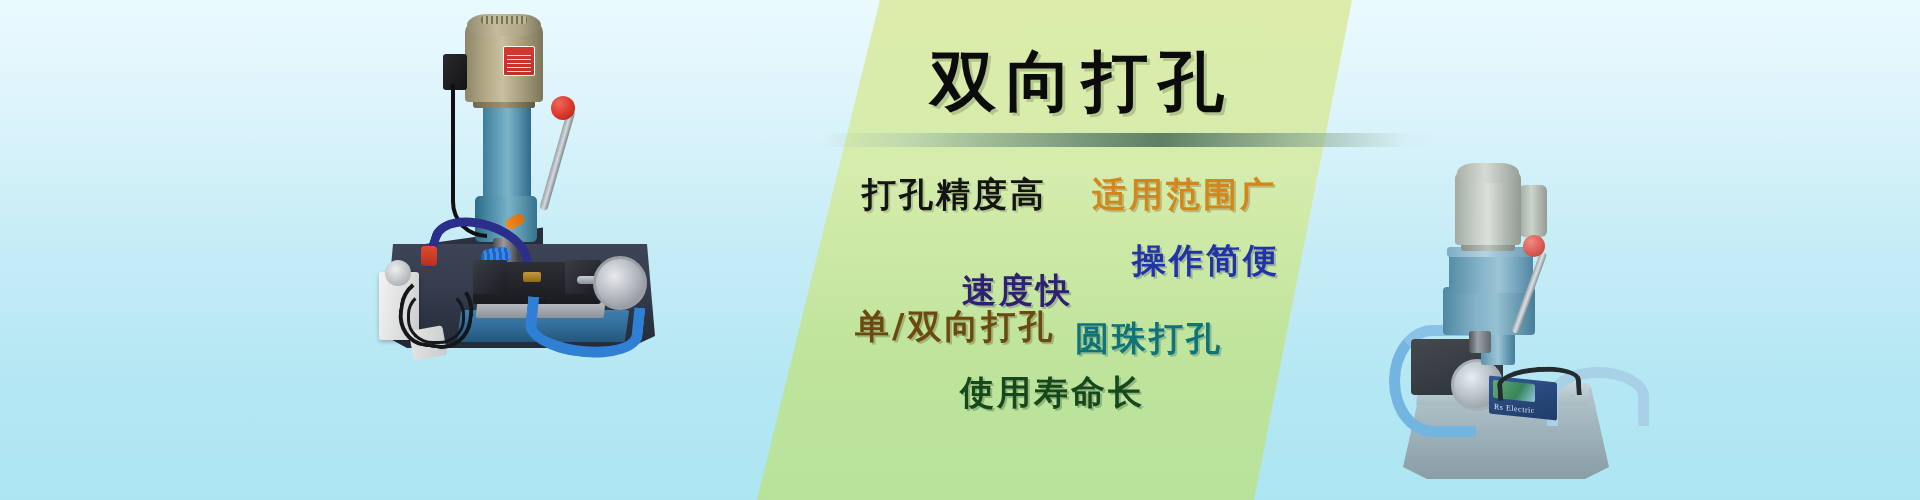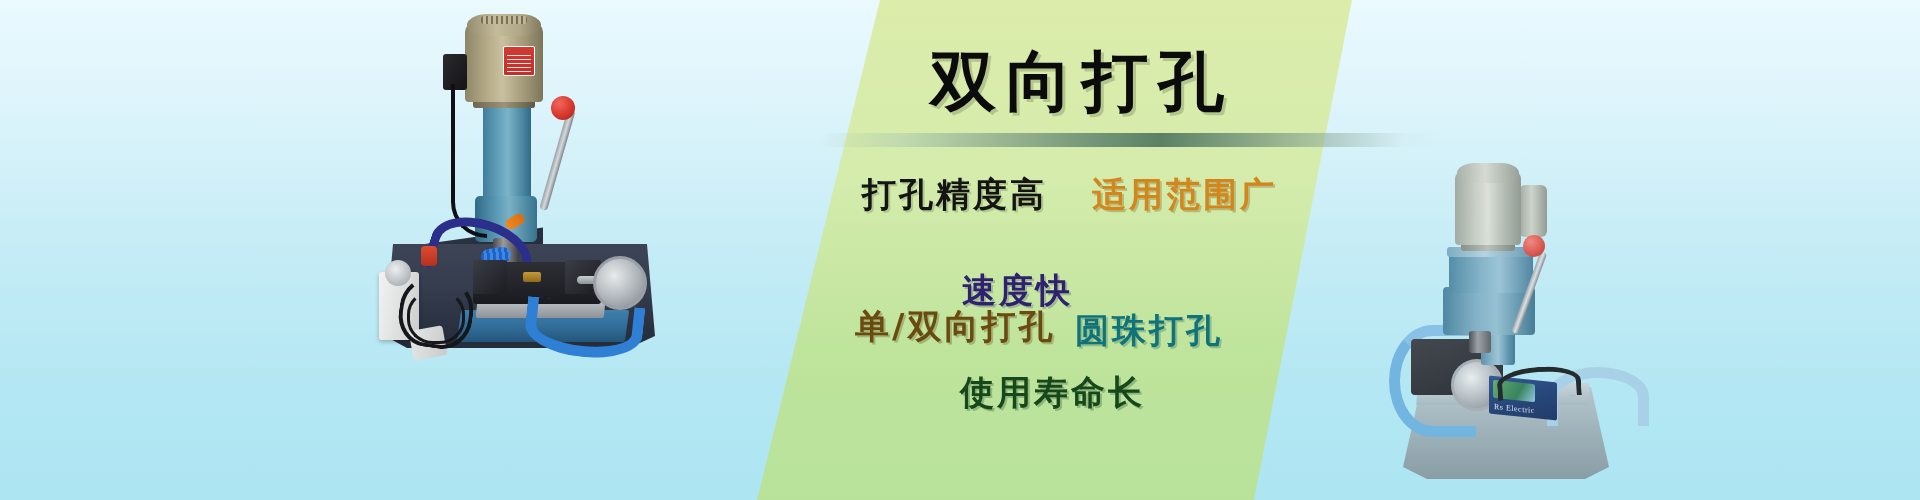--- a/index.html
+++ b/index.html
@@ -61,21 +61,21 @@
   .f-blue    {color:#2233a8; text-shadow:2px 2px 0 rgba(40,55,120,.28);}
   .f-brown   {color:#6a4a10; text-shadow:2px 2px 0 rgba(90,70,20,.30);text-align:right;}
   .f-teal    {color:#11737a; text-shadow:2px 2px 0 rgba(25,90,95,.28);}
   .f-green   {color:#16481c; text-shadow:2px 2px 0 rgba(30,70,35,.28);}
 
   #feat-1a{left:862px; top:172px;}
   #feat-1b{left:1092px;top:172px;}
   #feat-2a{left:962px; top:238px;}
   #feat-2b{left:1132px;top:238px;}
   #feat-3a{left:855px; top:304px;}
-  #feat-3b{left:1075px;top:308px;}
+  #feat-3b{left:1075px;top:316px;}
   #feat-4a{left:960px; top:370px;}
 
   
   .machineL{position:absolute;left:355px;top:10px;width:320px;height:365px;}
   .mlBasePlate{
     position:absolute;left:30px;top:234px;width:270px;height:104px;
     background:linear-gradient(180deg,#3c4455 0%,#343c4d 45%,#242b39 100%);
     -webkit-clip-path:polygon(8px 0,262px 0,270px 92px,244px 104px,22px 104px,0 92px);
     clip-path:polygon(8px 0,262px 0,270px 92px,244px 104px,22px 104px,0 92px);
   }
@@ -404,17 +404,18 @@
     <div class="title">双向打孔</div>
   </div>
 
   <div class="dividerWrap">
     <div class="divider"></div>
   </div>
 
   <div id="feat-1a" class="feat f-black">打孔精度高</div>
   <div id="feat-1b" class="feat f-orange">适用范围广</div>
   <div id="feat-2a" class="feat f-purple">速度快</div>
+  <div id="feat-2b" class="feat f-blue">操作简便</div>
   <div id="feat-3a" class="feat f-brown">单/双向打孔</div>
   <div id="feat-3b" class="feat f-teal">圆珠打孔</div>
   <div id="feat-4a" class="feat f-green">使用寿命长</div>
 
 </div>
 
 </body></html>

